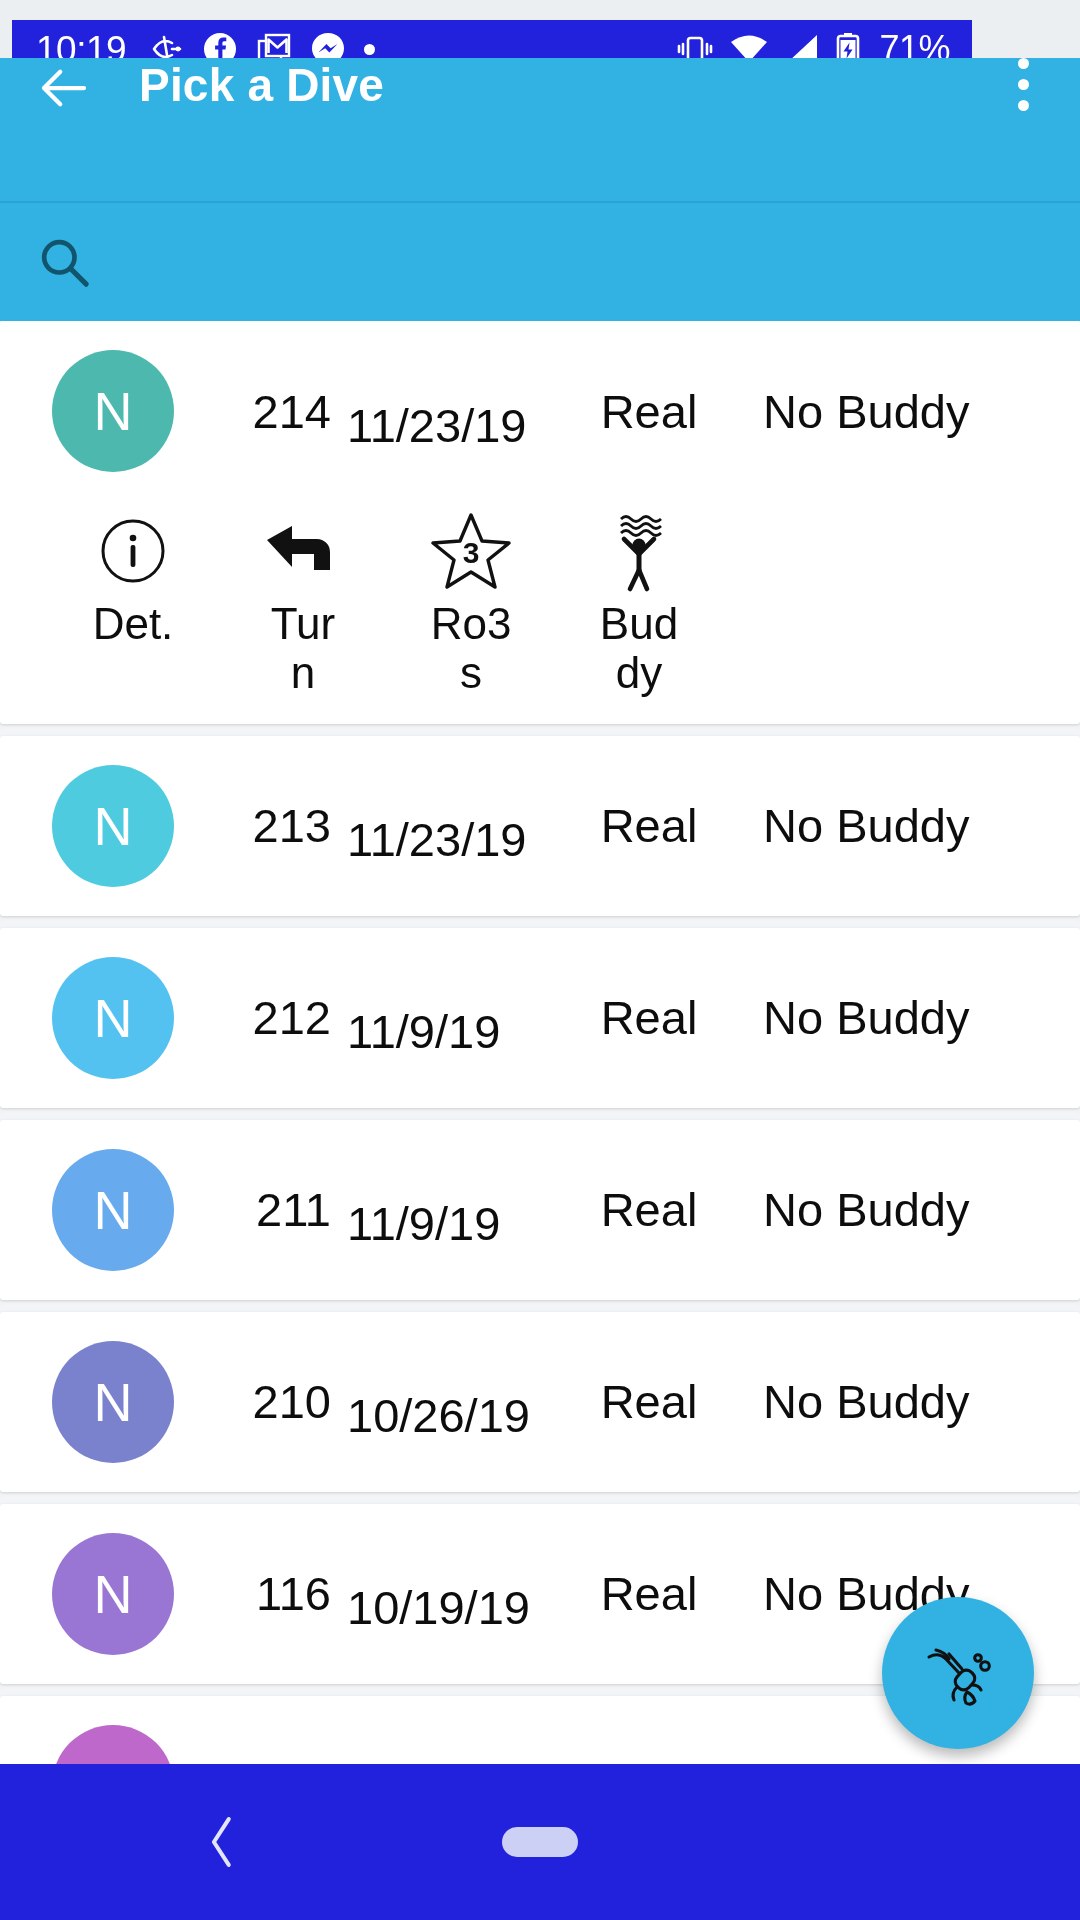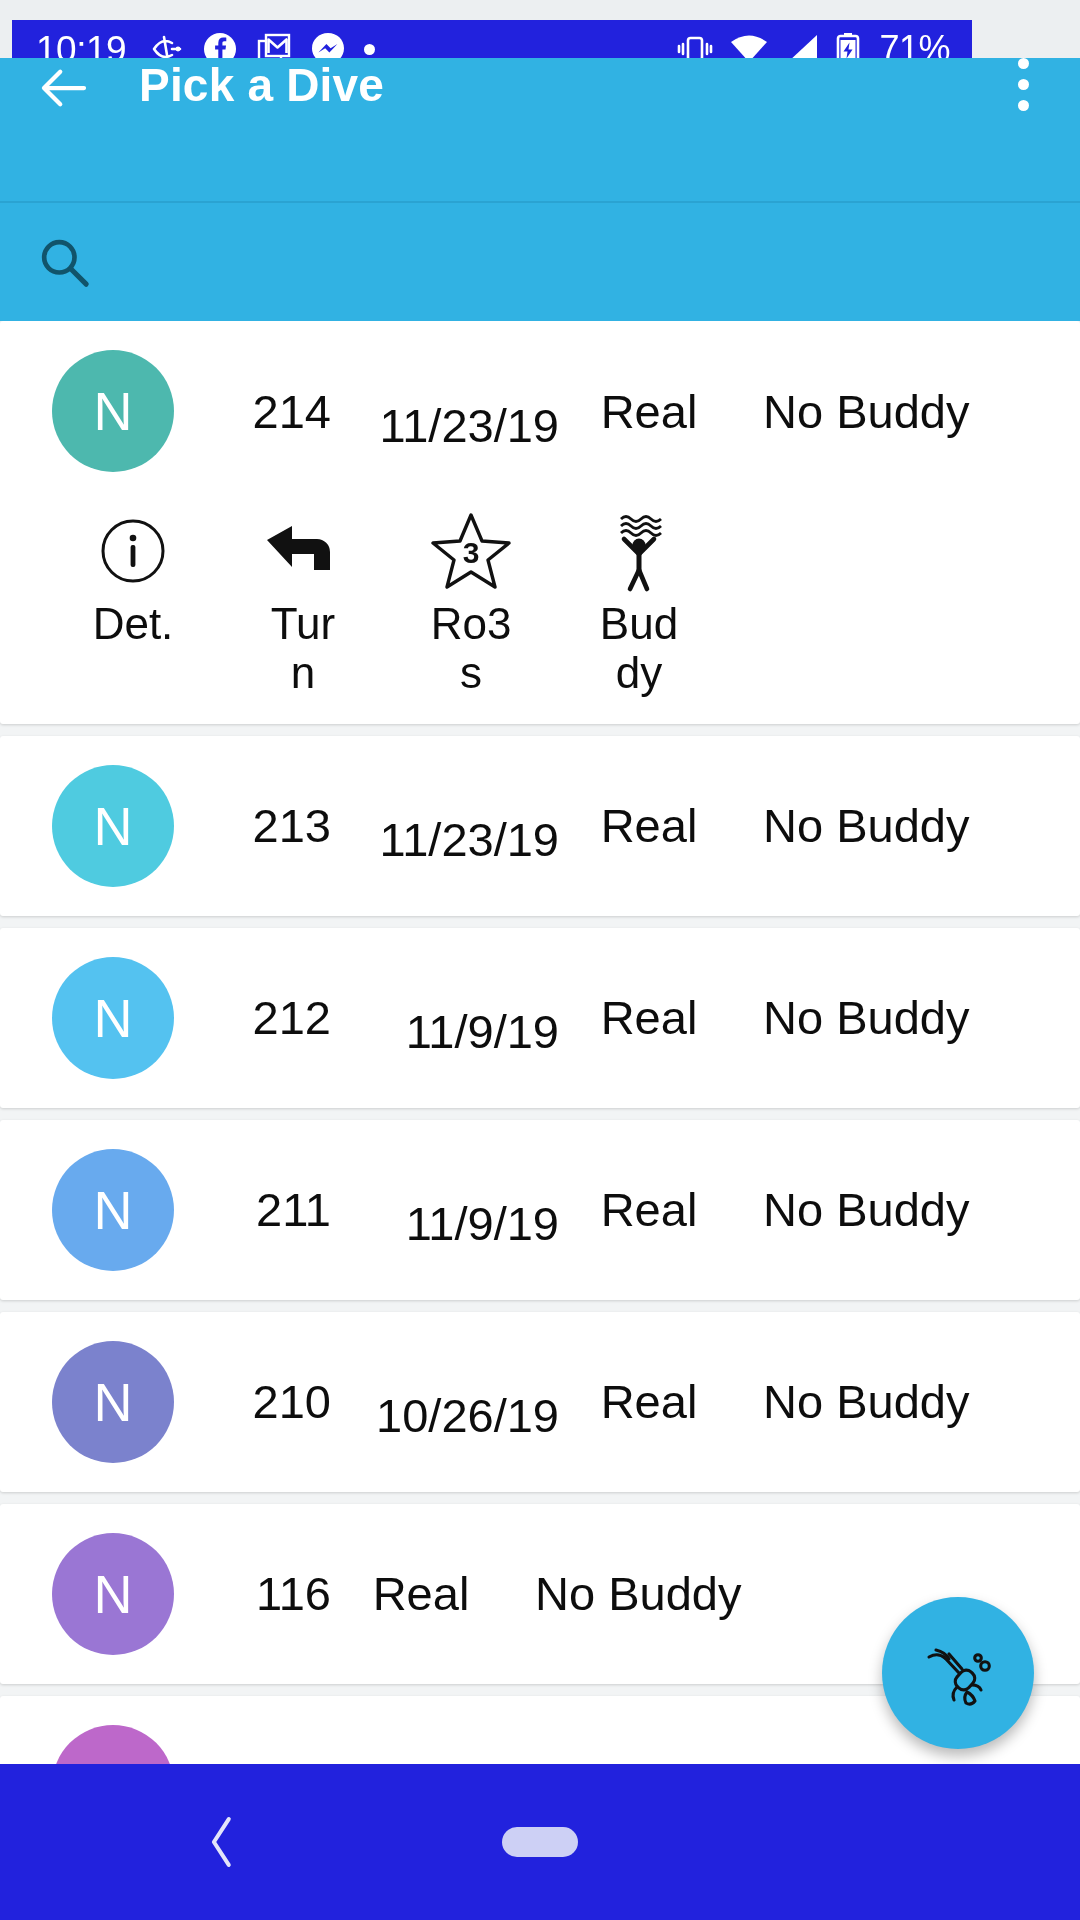--- a/index.html
+++ b/index.html
@@ -70,21 +70,21 @@
   .avatar{
     width:122px; height:122px; border-radius:50%; flex:0 0 auto;
     display:flex; align-items:center; justify-content:center;
     color:#ffffff; font-size:54px; font-weight:300; line-height:1;
   }
   .row-fields{
     display:flex; align-items:center; margin-left:49px; flex:1 1 auto;
     font-size:47px; color:#0d0d0d; white-space:nowrap;
   }
   .f-num  { width:108px; text-align:right; font-stretch:condensed; }
-  .f-date { width:212px; text-align:right; margin-left:16px;margin-top:28px; }
+  .f-date { width:212px; margin-left:16px;margin-top:28px; }
   .f-type { width:148px; text-align:center; margin-left:16px; }
   .f-buddy{ margin-left:40px; }
 
   
   .actions{
     display:flex; align-items:flex-start; padding:8px 0 26px 0;
   }
   .action{
     flex:0 0 auto; width:142px; display:flex; flex-direction:column;
     align-items:center; text-align:center;
@@ -310,20 +310,21 @@
       </div>
     </div>
 
     <div class="card">
       <div class="card-main">
         <span class="avatar" style="background:#9a76d4">
           <span>N</span>
         </span>
         <span class="row-fields">
           <span class="f-num">116</span>
+          <span class="f-date">10/19/19</span>
           <span class="f-type">Real</span>
           <span class="f-buddy">No Buddy</span>
         </span>
       </div>
     </div>
 
     <div class="card">
       <div class="card-main">
         <span class="avatar" style="background:#bd68ca">
           <span>N</span>

